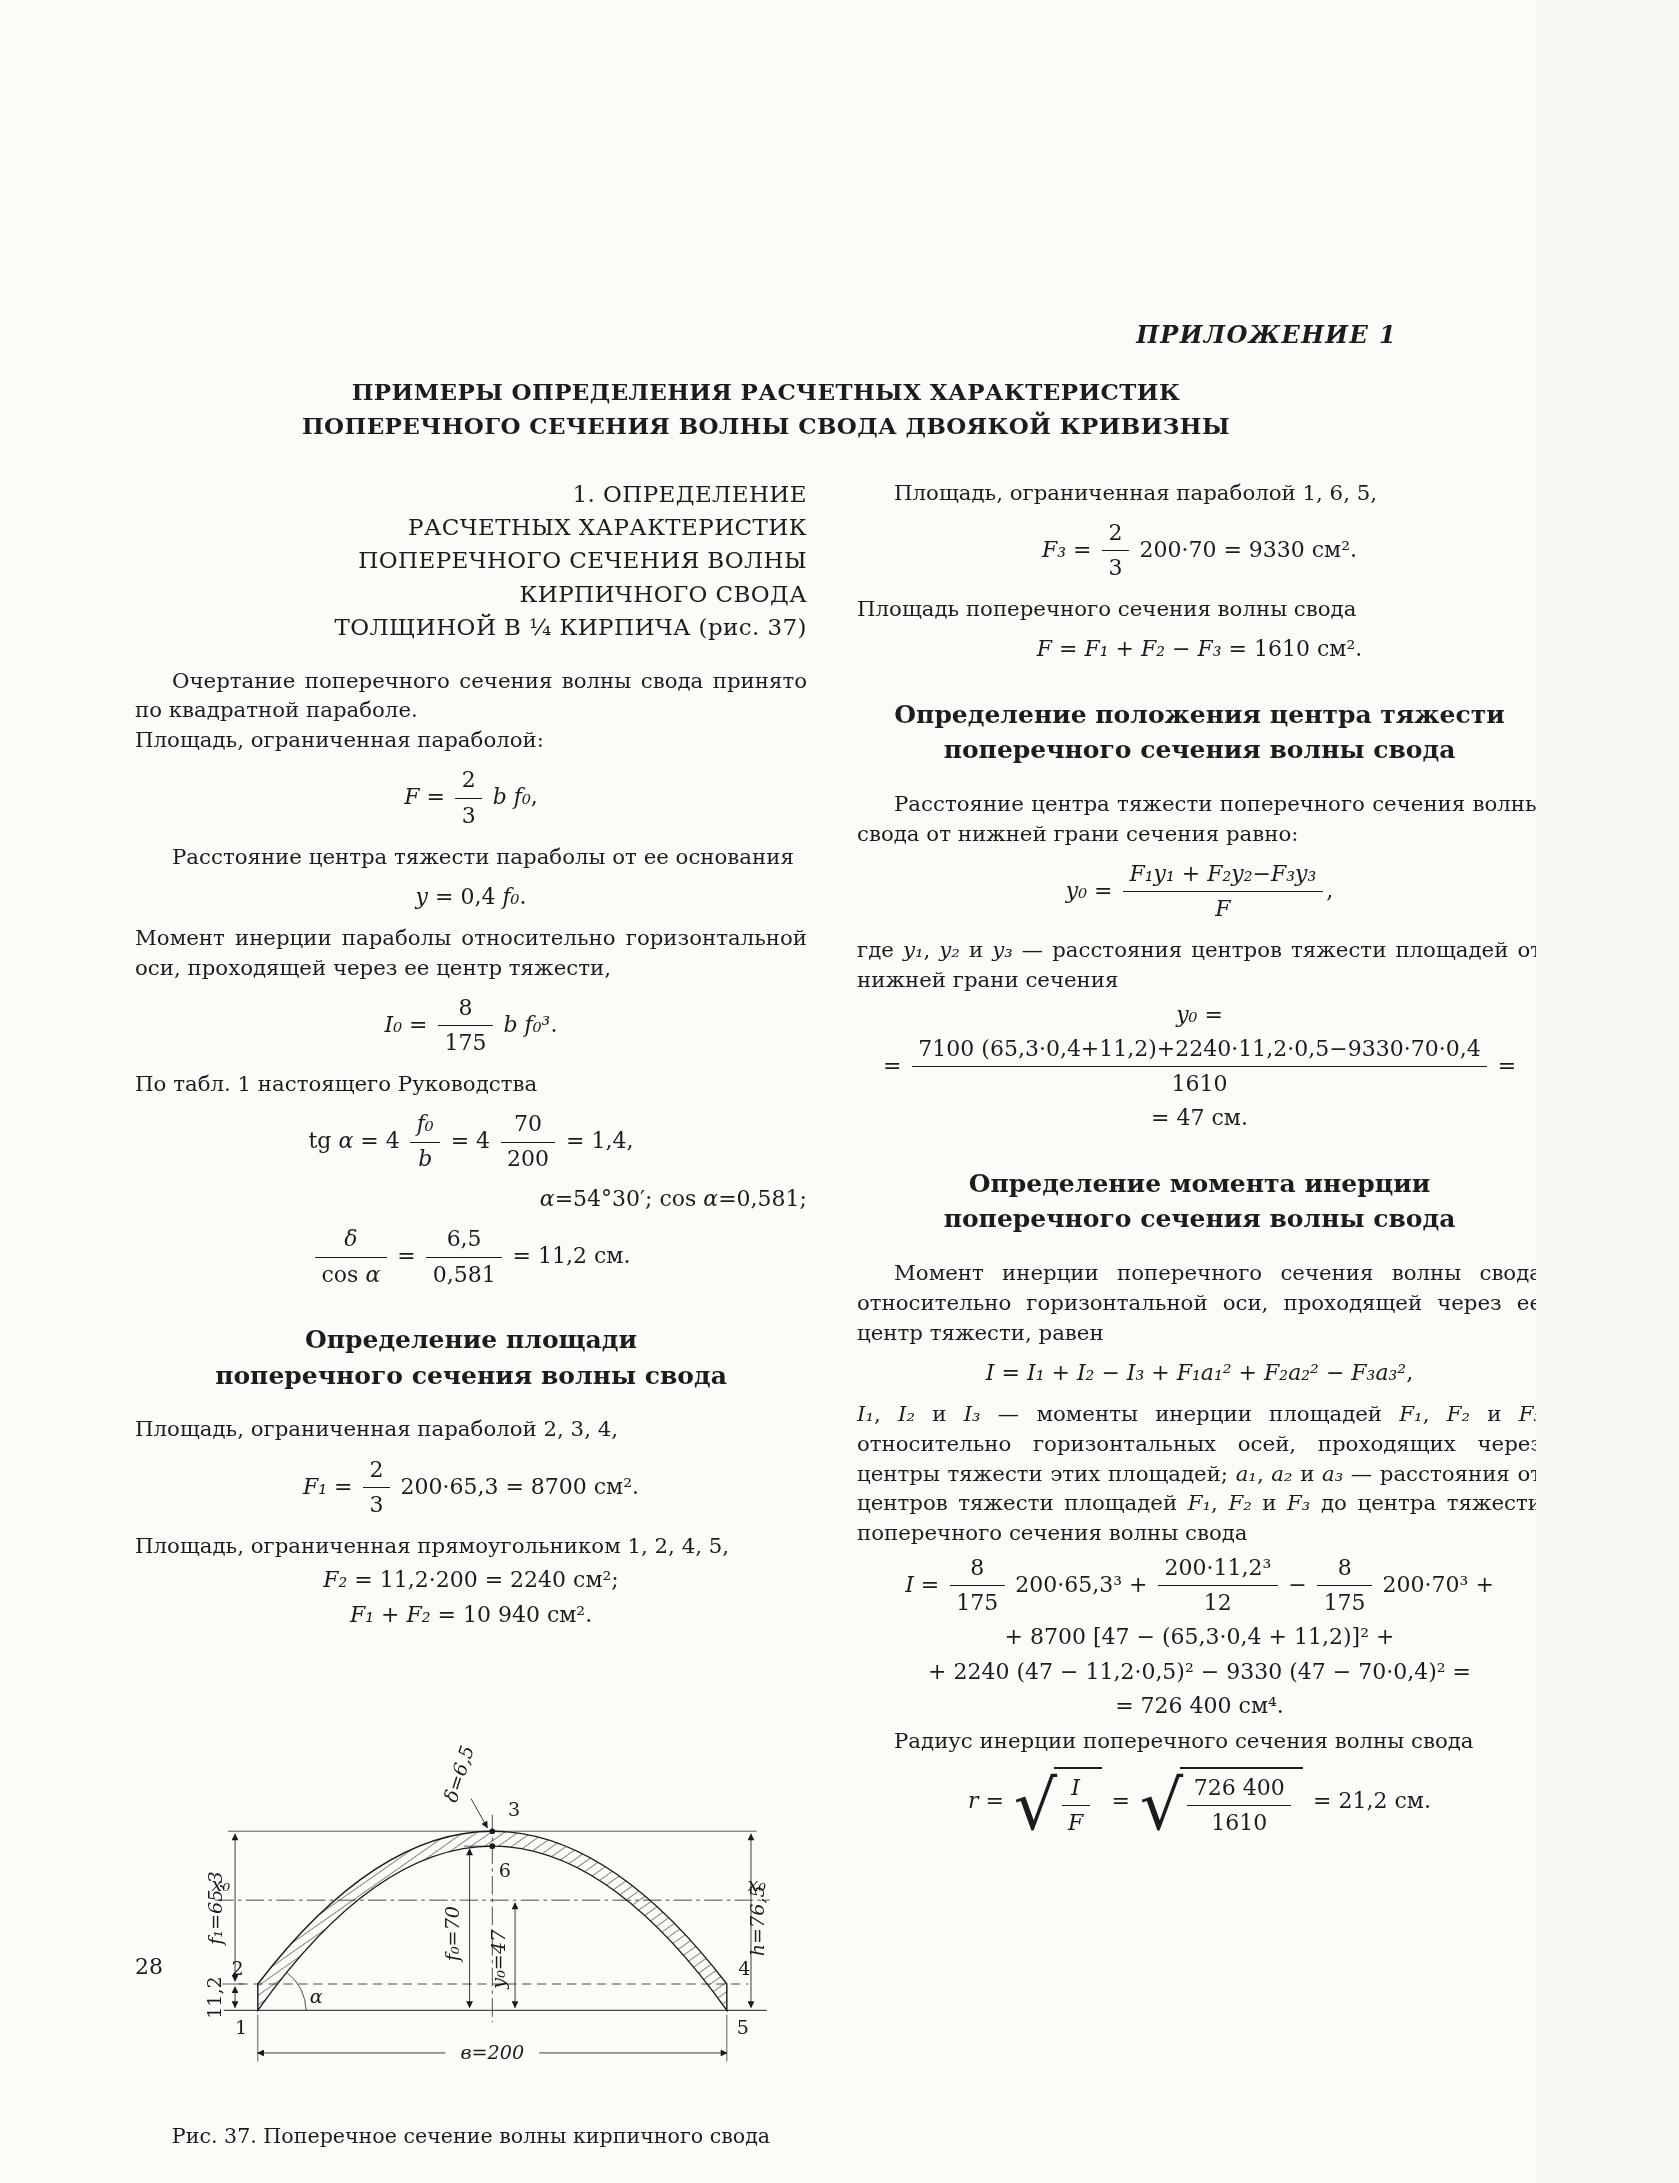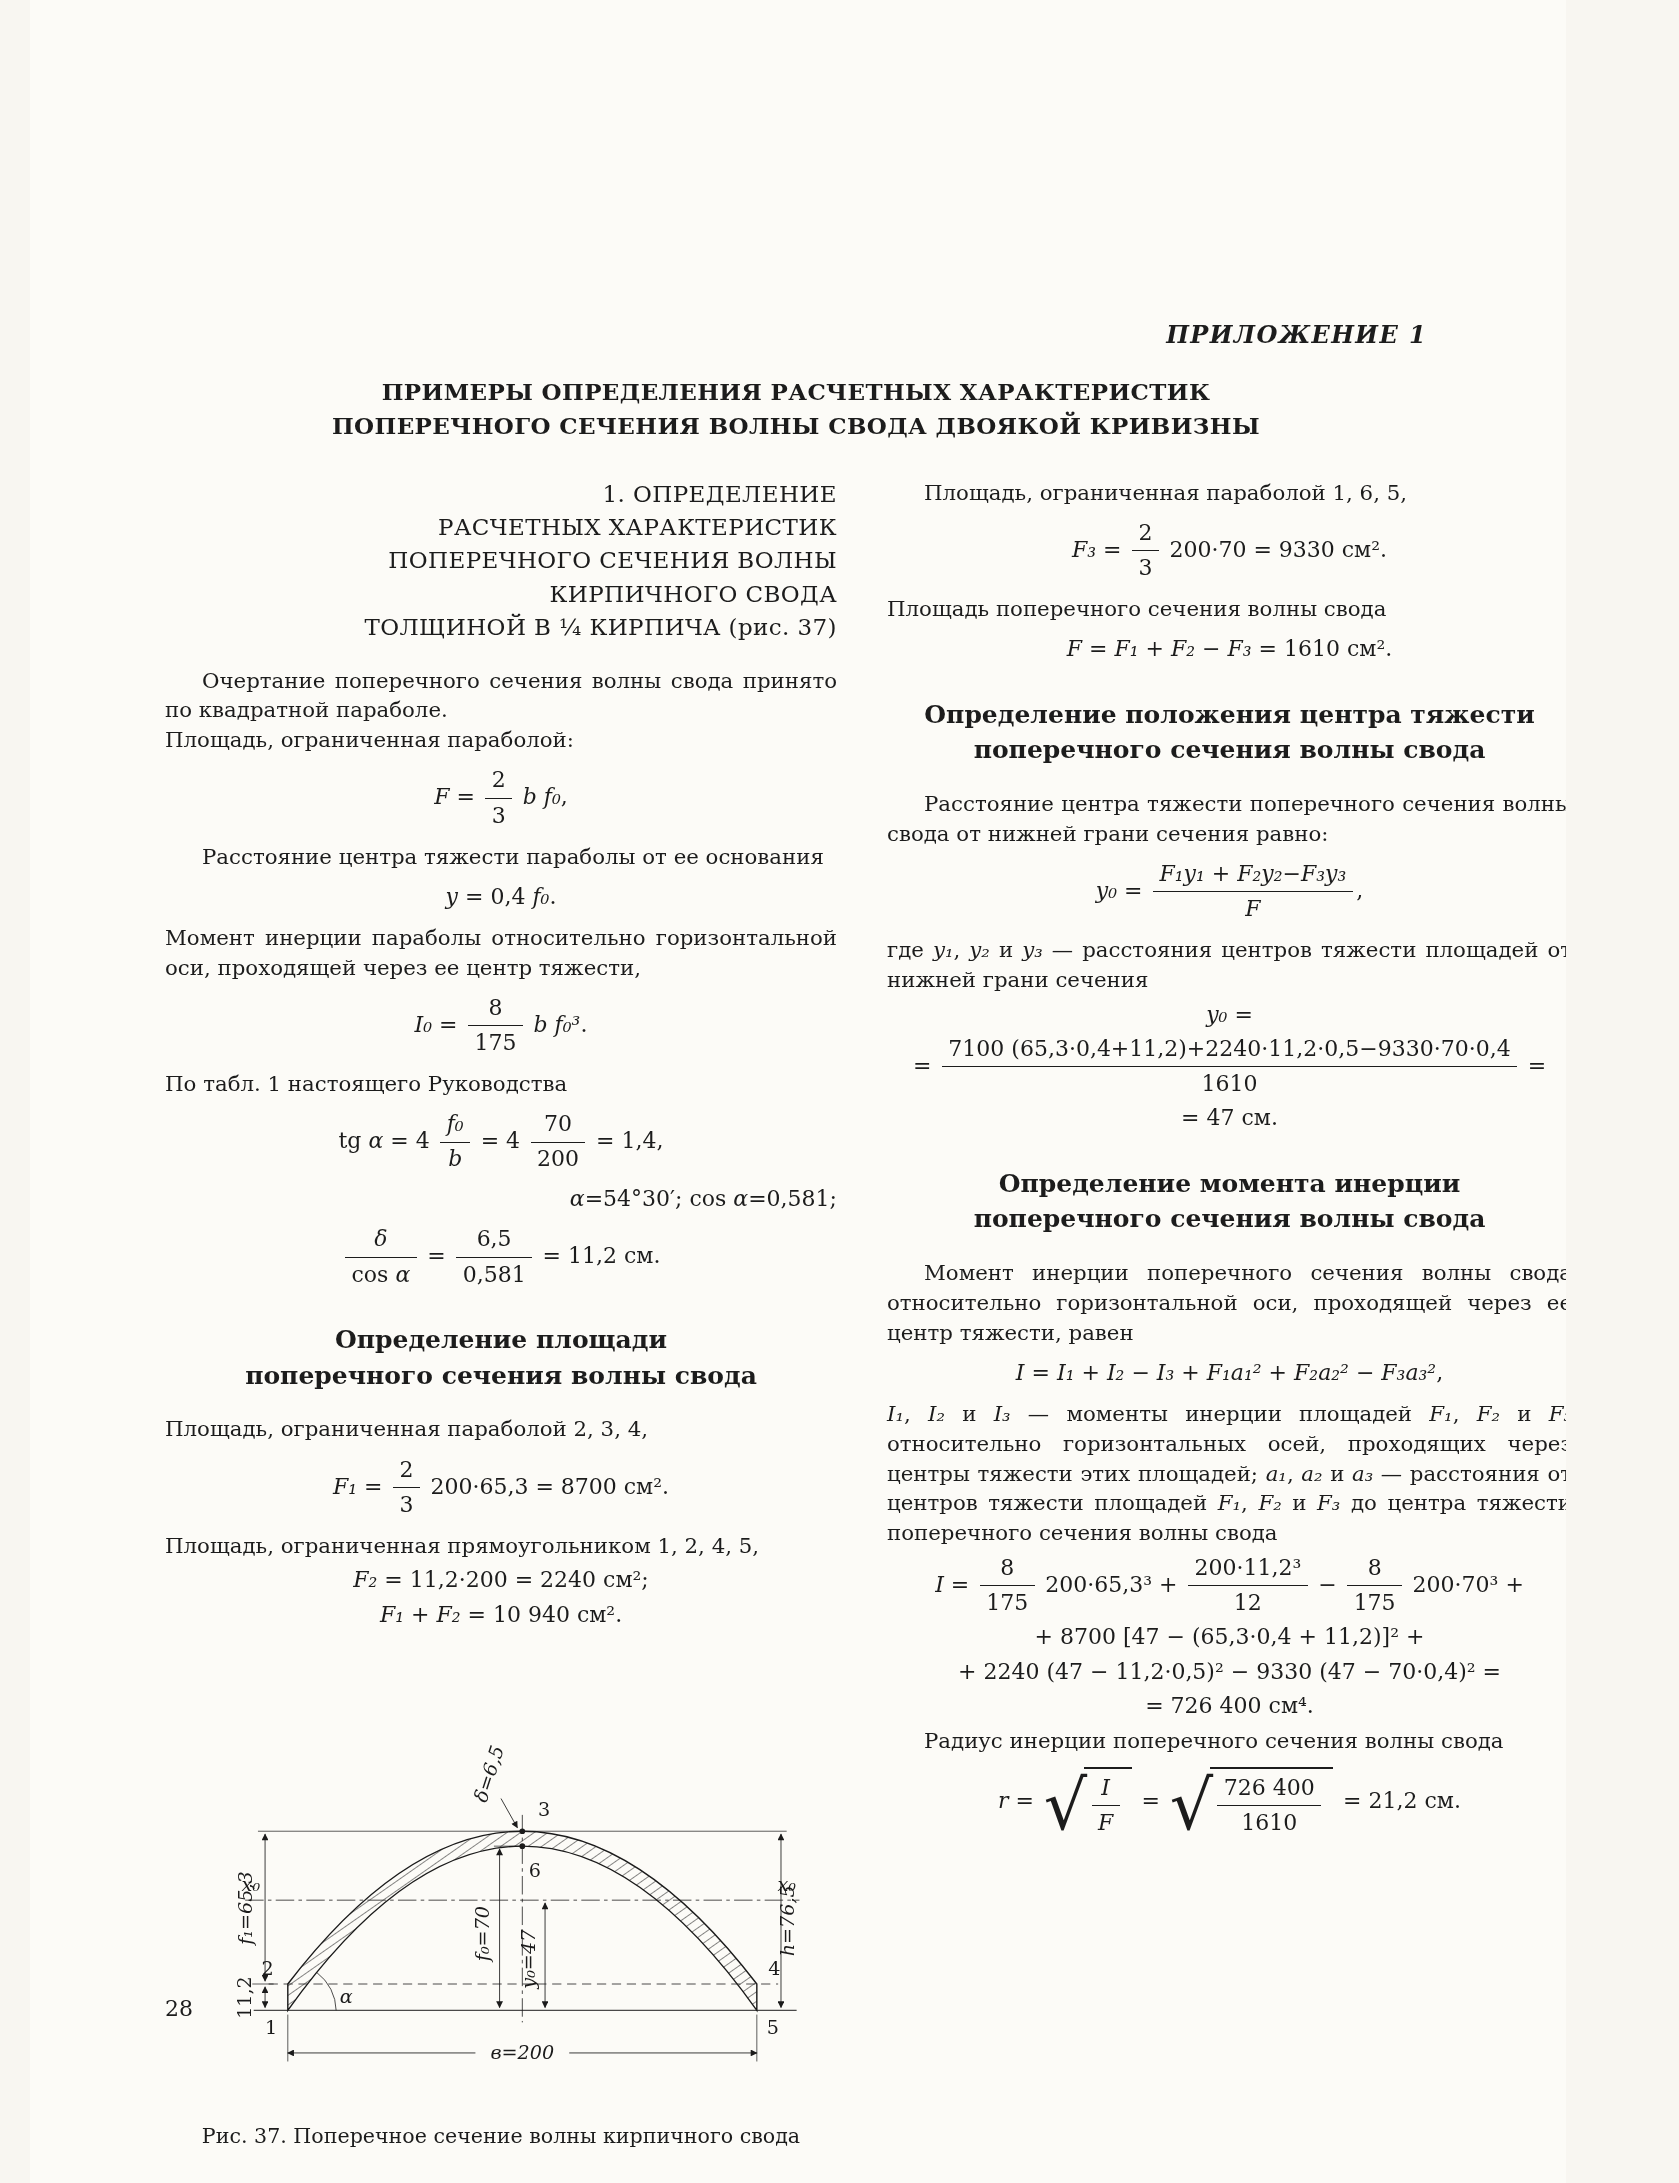--- a/index.html
+++ b/index.html
@@ -4,21 +4,20 @@
 <style>
   html,body{margin:0;padding:0;}
   body{background:#f8f6f1;}
   .page{
     position:relative;
     width:1536px;height:2183px;
     background:#fcfbf7;
     font-family:"DejaVu Serif","Liberation Serif",serif;
     color:#1c1c1c;
     overflow:hidden;
-    margin-left:30px;
   }
   .content{padding:320px 139px 0 135px;}
   .appendix{
     text-align:right;font-weight:bold;font-style:italic;
     font-size:24px;letter-spacing:1.4px;
   }
   .main-title{
     margin-top:25.6px;text-align:center;font-weight:bold;
     font-size:23px;line-height:1.5;letter-spacing:0.4px;
   }
@@ -51,21 +50,21 @@
   .fr-d{display:block;border-top:1.8px solid #1c1c1c;padding:2.8px 6.4px 0 6.4px;}
   .sqrt{display:inline-flex;align-items:center;vertical-align:middle;margin:0 2.8px;}
   .sqrt-sign{font-style:normal;font-size:3.1em;line-height:0.62;transform:translateY(4.3px);}
   .sqrt-body{display:inline-block;border-top:2.1px solid #1c1c1c;padding:4.3px 8.5px 0 4.3px;margin-left:-3.6px;}
   .fig{margin:40px 0 0 0;}
   .fig svg{display:block;margin:0 auto;}
   .fig-caption{
     text-align:center;font-size:20.6px;margin-top:14.2px;
   }
   .page-number{
-    position:absolute;left:135px;top:1996px;font-size:22px;
+    position:absolute;left:135px;top:1954px;font-size:22px;
   }
   svg text{font-family:"DejaVu Serif","Liberation Serif",serif;font-size:27px;fill:#1b1b1b;}
   svg text.it{font-style:italic;}
 </style>
 </head>
 <body>
 
 <div class="page">
   <div class="content">
 

